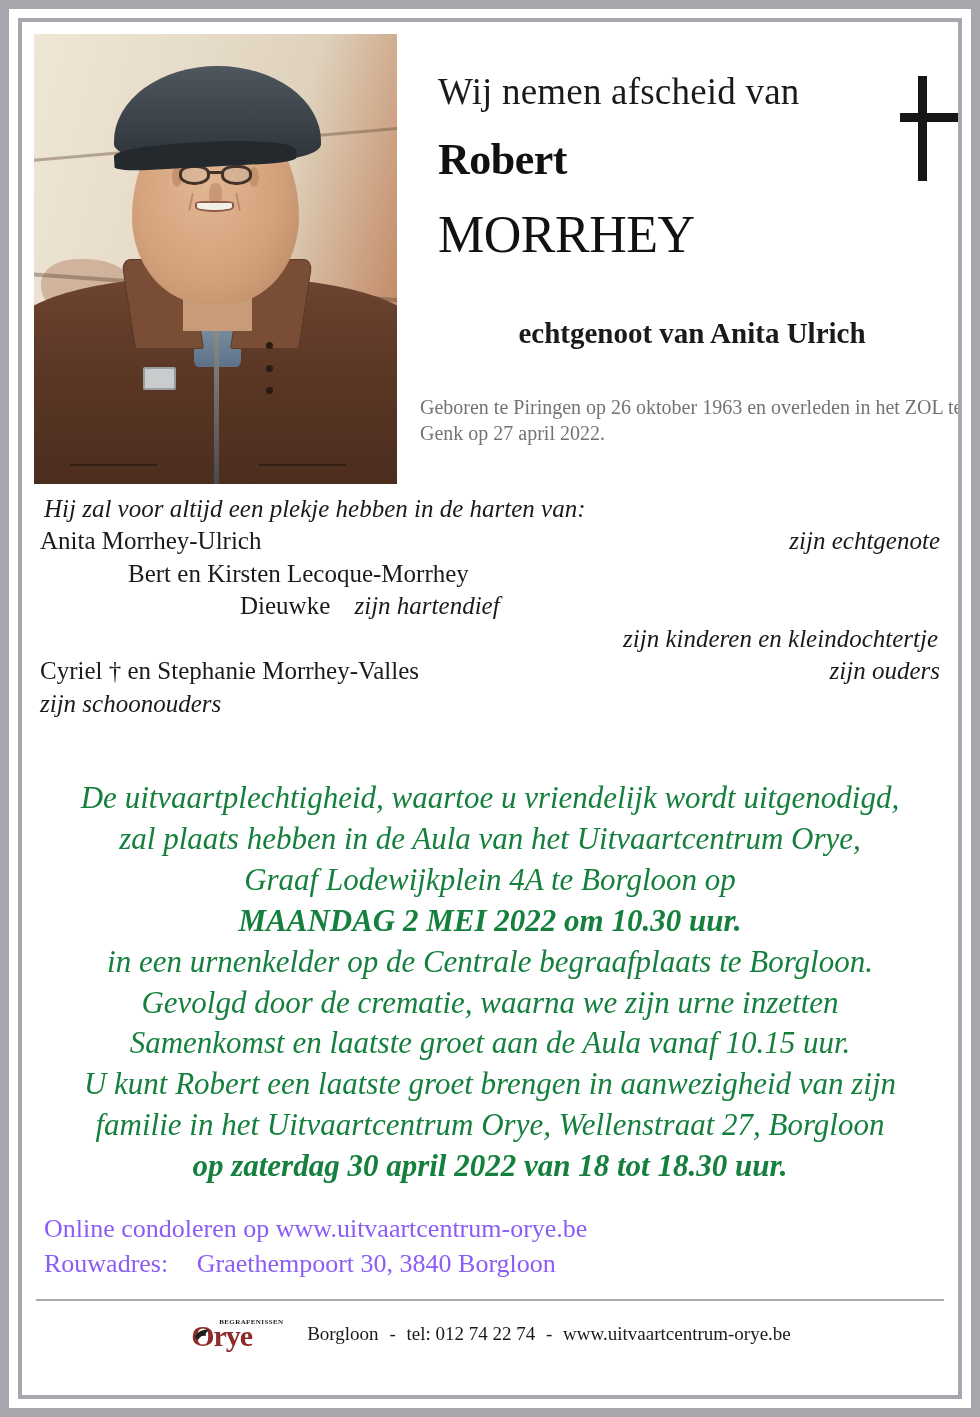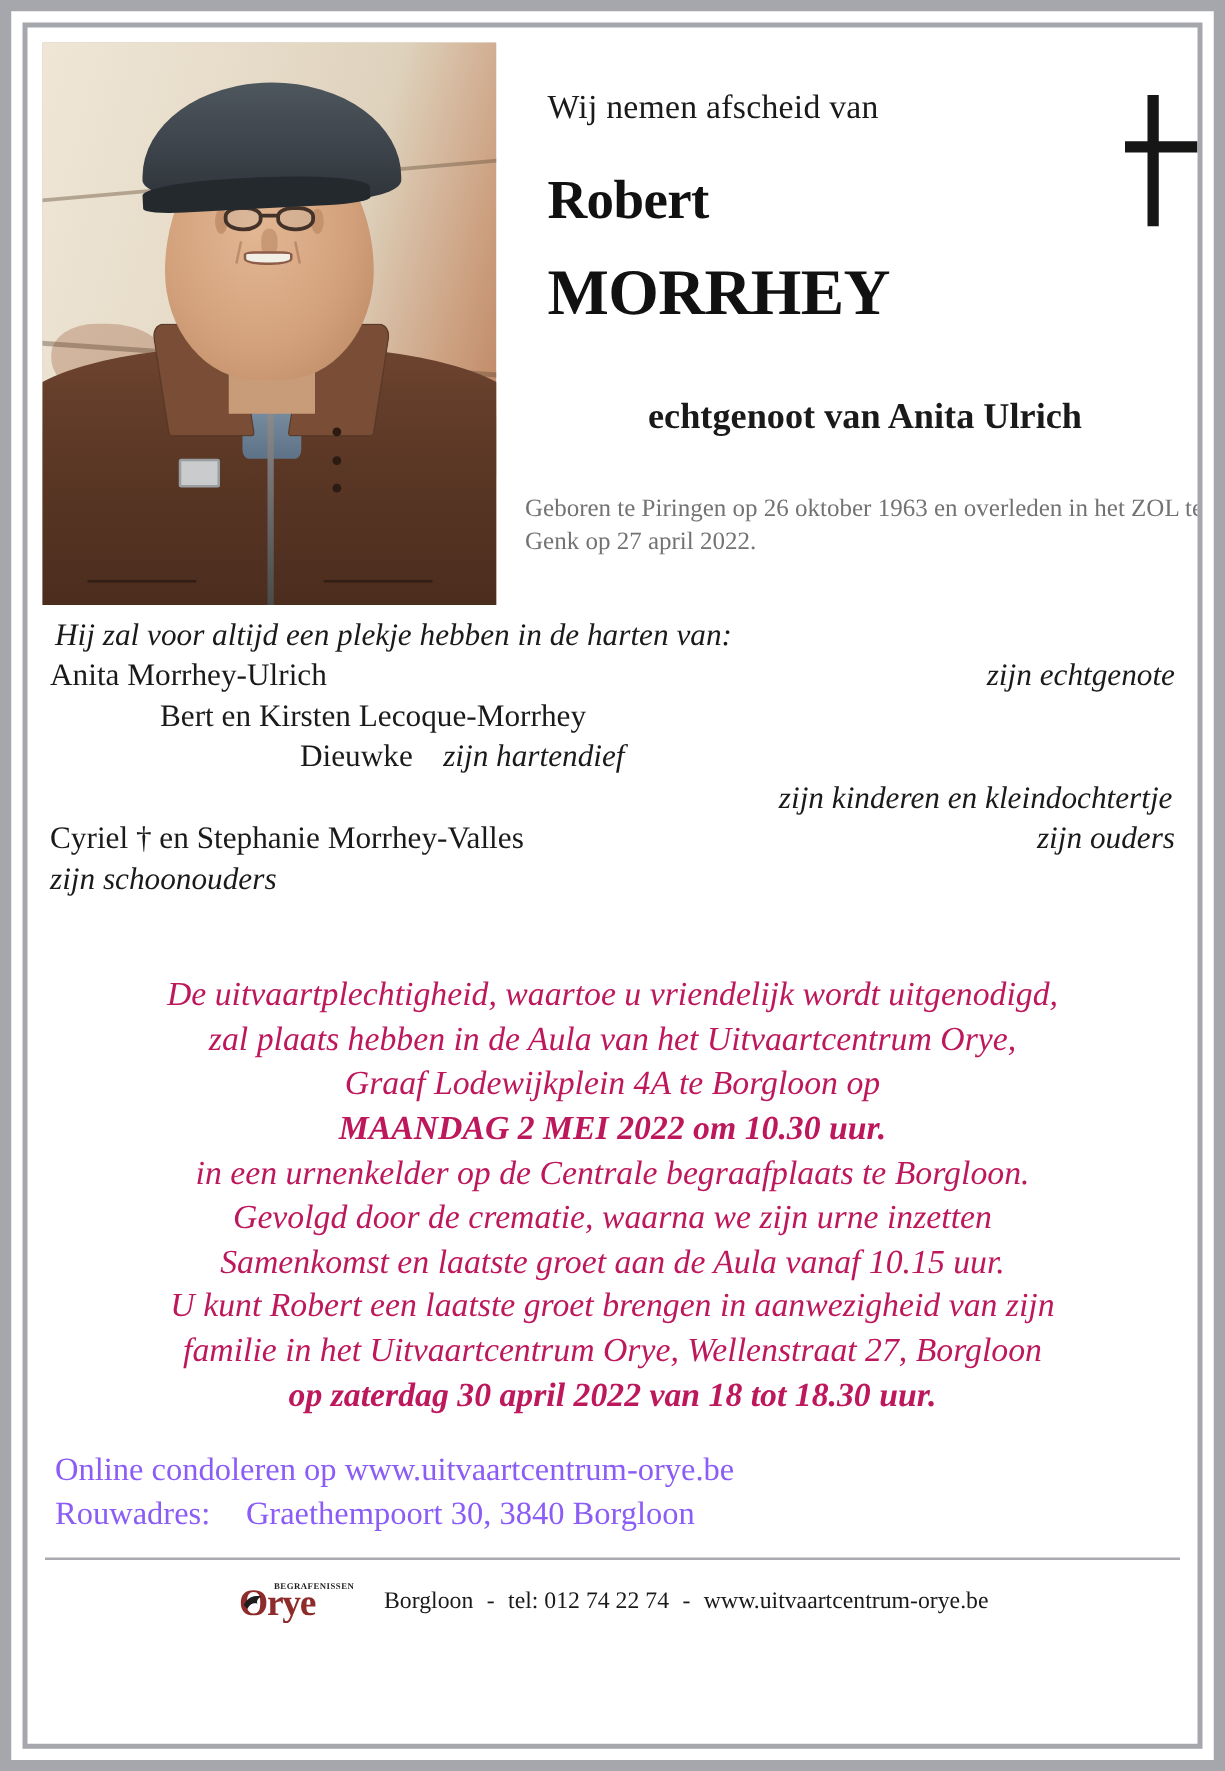--- a/index.html
+++ b/index.html
@@ -280,39 +280,39 @@
     left: 10px;
     top: 37px;
     width: 58px;
     height: 9px;
     background: #161616;
   }
   .eyebrow {
     position: absolute;
     left: 26px;
     top: 48px;
-    font-size: 27px;
+    font-size: 37px;
     color: #1a1a1a;
     letter-spacing: .2px;
   }
   .first-name {
     position: absolute;
     left: 26px;
     top: 112px;
     font-size: 44px;
     font-weight: bold;
     color: #111;
     letter-spacing: -.5px;
   }
   .last-name {
     position: absolute;
     left: 26px;
     top: 183px;
     font-size: 52px;
-    font-weight: bold;
+    font-weight: normal;
     color: #111;
     letter-spacing: -.5px;
   }
   .spouse-line {
     position: absolute;
     left: 0;
     top: 295px;
     width: 100%;
     text-align: center;
     font-size: 29px;
@@ -365,23 +365,23 @@
     font-style: italic;
     line-height: 1.30;
     padding-right: 2px;
   }
 
   
   .ceremony {
     margin: 58px 20px 0;
     text-align: center;
     font-style: italic;
-    font-size: 27px;
+    font-size: 31px;
     line-height: 1.32;
-    color: #be185d;
+    color: #15803d;
   }
   .ceremony .strong { font-weight: bold; }
 
   
   .contact {
     margin: 24px 0 0 22px;
     font-size: 26px;
     line-height: 1.35;
     color: #8b5cf6;
   }

